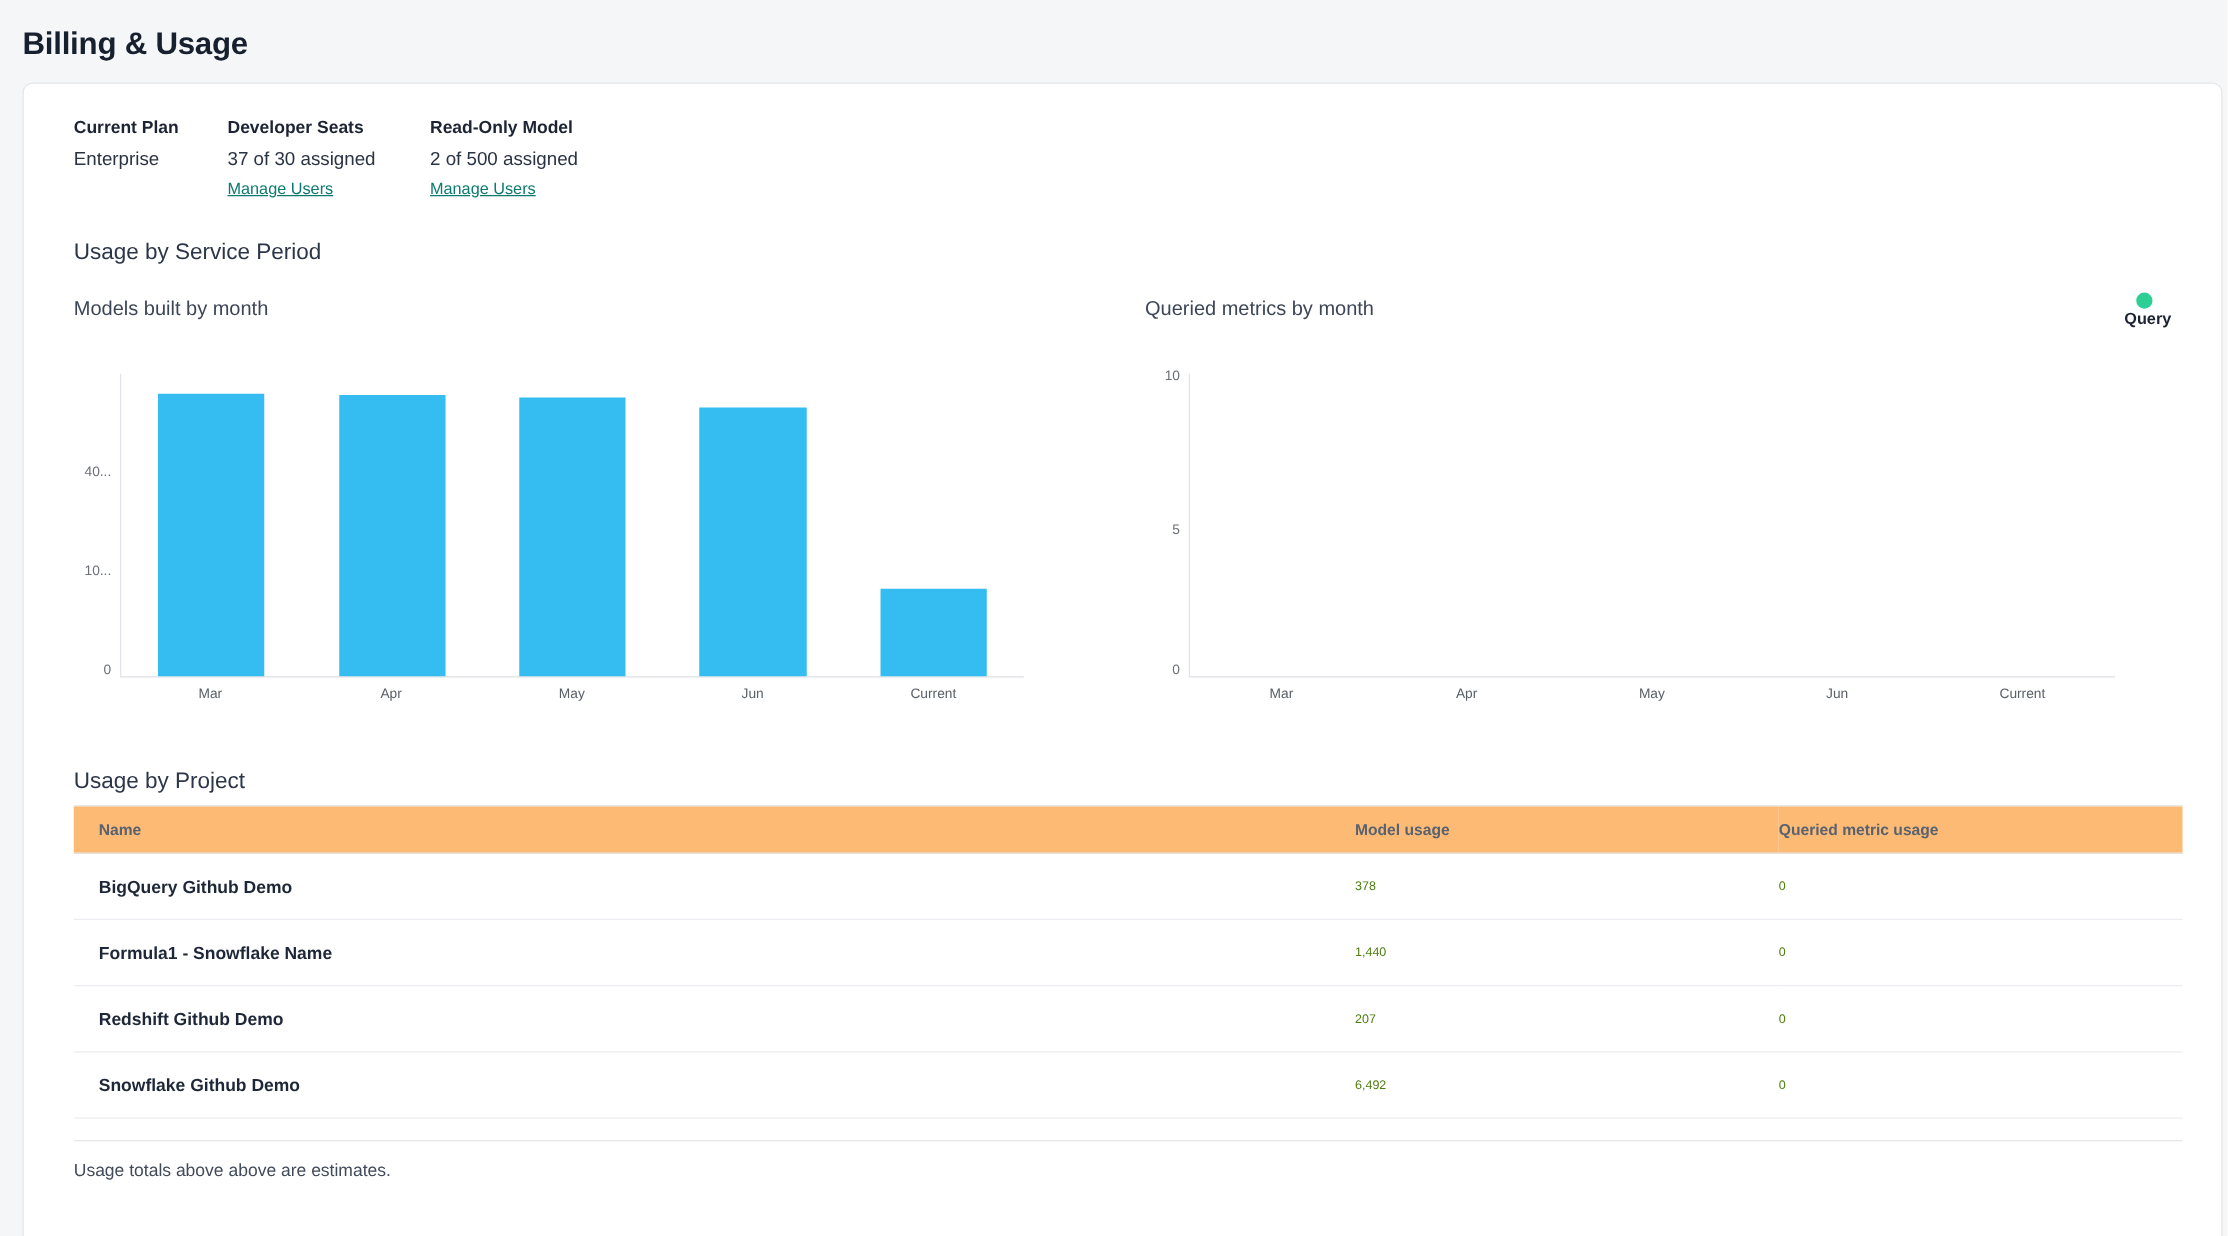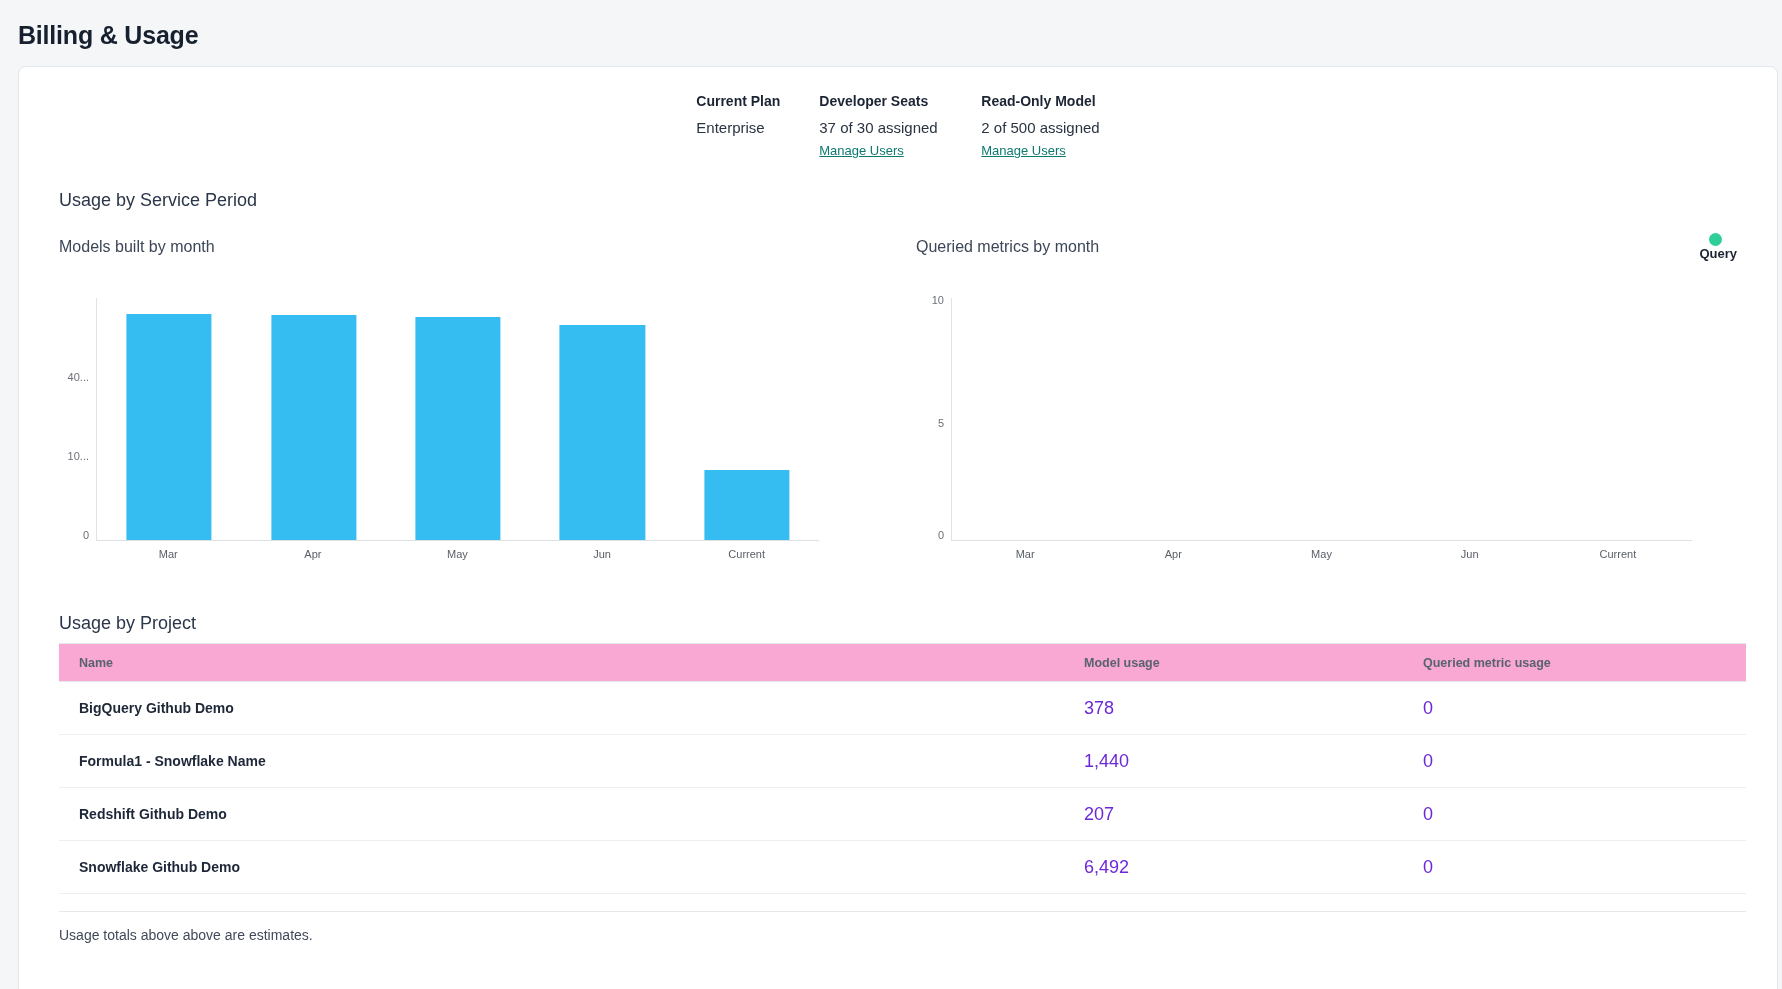--- a/index.html
+++ b/index.html
@@ -17,21 +17,21 @@
   }
   .card {
     margin:0 4px 0 18px;
     background:#ffffff;
     border:1px solid #e3e6ea;
     border-radius:8px;
     padding:26px 40px 0 40px;
     height:1010px;
   }
   
-  .plan-row { display:flex;justify-content:center; }
+  .plan-row { display:flex; }
   .plan-col { margin-right:0; }
   .plan-col:nth-child(1){ width:123px; }
   .plan-col:nth-child(2){ width:162px; }
   .plan-label { font-size:14px; font-weight:700; color:#1c2433; line-height:17px; }
   .plan-value { margin-top:8px; font-size:15px; color:#2a3342; line-height:19px; }
   .plan-link {
     display:inline-block; margin-top:6px; font-size:13px; line-height:16px;
     color:#0d7a70; text-decoration:underline; cursor:pointer;
   }
   
@@ -65,31 +65,31 @@
   .chart-left  .xlabels { margin-left:37px; width:723px; }
   .chart-right .xlabels { margin-left:35px; width:741px; }
   .xlabel { flex:1 1 0; text-align:center; font-size:11px; color:#5a6068; }
   
   .project-title { margin-top:52px; }
   .table-subtitle { margin-top:6px; font-size:12px; color:#3f4756; }
   .usage-table { width:1687px; border-collapse:collapse; margin-top:8px; table-layout:fixed; }
   .usage-table col.c1 { width:1025px; }
   .usage-table col.c2 { width:339px; }
   .usage-table thead tr {
-    background:#f9a8d4; height:38px;
+    background:#fdba74; height:38px;
     border-top:1px solid #e5e7ea; border-bottom:1px solid #e5e7ea;
   }
   .usage-table th {
     font-size:12.5px; color:#596270; font-weight:600; text-align:left; padding:0;
   }
   .usage-table th:first-child, .usage-table td:first-child { padding-left:20px; }
   .usage-table tbody tr { height:53px; border-bottom:1px solid #eceef1; }
   .usage-table td { padding:0; }
   .usage-table td.name { font-size:14px; font-weight:700; color:#1d2737; }
-  .usage-table td.num  { font-size:18px; color:#6d28d9; }
+  .usage-table td.num  { font-size:10px; color:#4d7c0f; }
   
   .footer-divider { width:1687px; margin-top:17px; border-top:1px solid #e5e7ea; }
   .footer-note { margin-top:15px; font-size:14px; color:#414a59; }
 </style>
 </head>
 <body>
 
 <div class="page">
 
   <header class="page-header">

